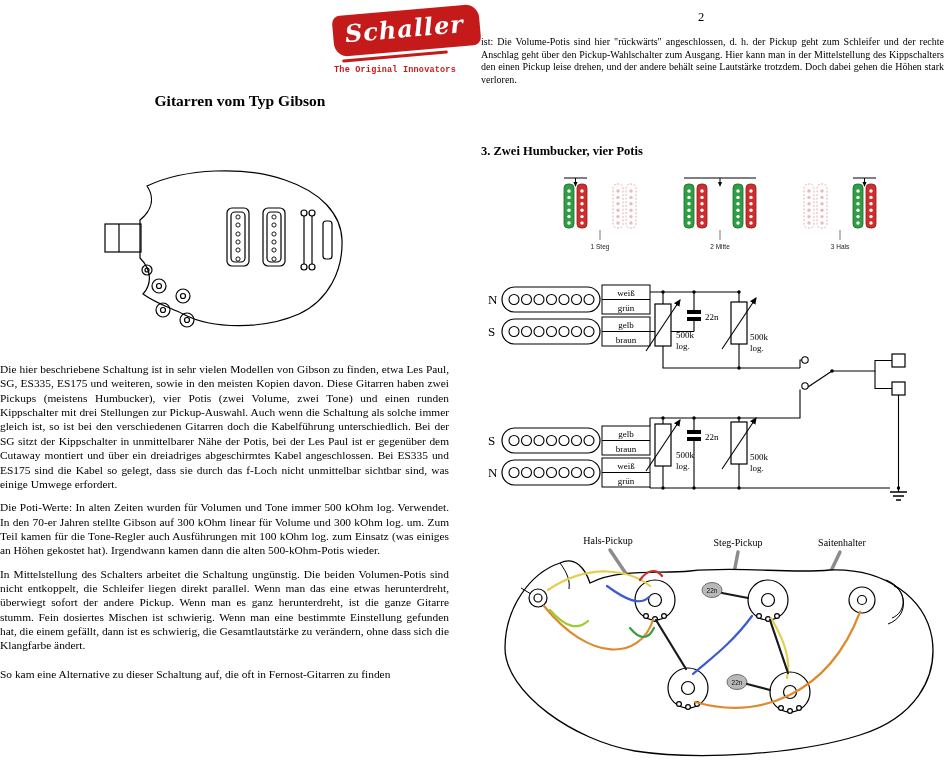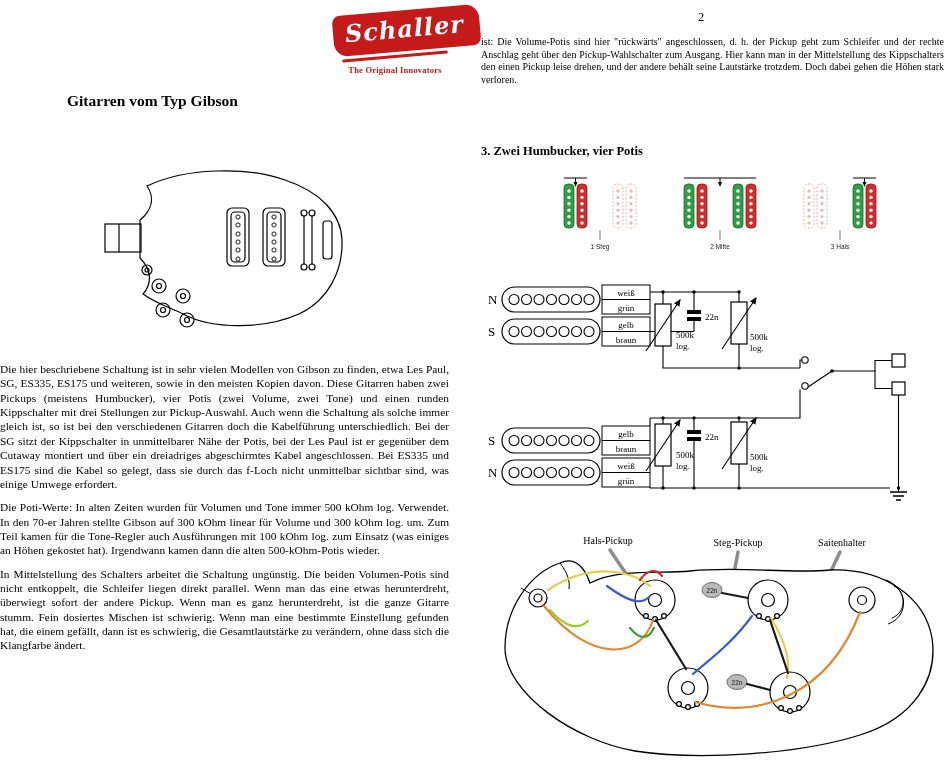--- a/index.html
+++ b/index.html
@@ -7,24 +7,24 @@
   .page{position:relative;width:950px;height:770px;background:#fff;font-family:"Liberation Serif",serif;color:#000;overflow:hidden}
   .fig{position:absolute}
 
   
   .logo{position:absolute;left:333px;top:10px;width:124px;text-align:center}
   .logo-mark{display:inline-block;background:#c41a1a;color:#fff;font-style:italic;font-weight:bold;
     font-size:24px;line-height:1;padding:7px 16px 10px 12px;border-radius:8px 14px 8px 14px;
     transform:rotate(-5deg);font-family:"DejaVu Serif",serif;letter-spacing:1px}
   .logo-swoosh{height:3px;background:#c41a1a;width:106px;margin:4px auto 0;transform:rotate(-5deg);border-radius:2px}
   .logo-tagline{margin-top:7px;color:#c41a1a;font-weight:bold;font-size:8.5px;
-    font-family:Liberation Serif, serif;letter-spacing:.2px}
-
-  
-  h1.title{position:absolute;left:67px;top:92px;width:360px;margin:0;font-size:15.5px;text-align:left}
+    font-family:Liberation Mono, monospace;letter-spacing:.2px}
+
+  
+  h1.title{position:absolute;left:60px;top:92px;width:360px;margin:0;font-size:15.5px;text-align:center}
   .body-text{position:absolute;left:0;top:362px;width:449px}
   .body-text p{margin:0 0 9px;font-size:11.4px;line-height:1.26;text-align:justify}
   .body-text p.last{margin-top:14px;text-align:left}
   .page-number{position:absolute;left:698px;top:10px;font-size:12.5px}
   .intro{position:absolute;left:481px;top:36px;width:463px;font-size:10px;line-height:1.26;text-align:justify;margin:0}
   h2.sec{position:absolute;left:481px;top:144px;margin:0;font-size:12.5px}
 
   
   .draw path,.draw rect,.draw line,.draw circle{fill:none;stroke:#000;stroke-width:1.2}
   .draw .pdots circle{fill:none;stroke:#000;stroke-width:.9}
@@ -130,20 +130,21 @@
         <circle cx="52" cy="152" r="5"></circle>
           <circle cx="52" cy="152" r="2"></circle>
       </g>
     </g>
   </svg>
 
   <div class="body-text">
     <p>Die hier beschriebene Schaltung ist in sehr vielen Modellen von Gibson zu finden, etwa Les Paul, SG, ES335, ES175 und weiteren, sowie in den meisten Kopien davon. Diese Gitarren haben zwei Pickups (meistens Humbucker), vier Potis (zwei Volume, zwei Tone) und einen runden Kippschalter mit drei Stellungen zur Pickup-Auswahl. Auch wenn die Schaltung als solche immer gleich ist, so ist bei den verschiedenen Gitarren doch die Kabelführung unterschiedlich. Bei der SG sitzt der Kippschalter in unmittelbarer Nähe der Potis, bei der Les Paul ist er gegenüber dem Cutaway montiert und über ein dreiadriges abgeschirmtes Kabel angeschlossen. Bei ES335 und ES175 sind die Kabel so gelegt, dass sie durch das f-Loch nicht unmittelbar sichtbar sind, was einige Umwege erfordert.</p>
     <p>Die Poti-Werte: In alten Zeiten wurden für Volumen und Tone immer 500 kOhm log. Verwendet. In den 70-er Jahren stellte Gibson auf 300 kOhm linear für Volume und 300 kOhm log. um. Zum Teil kamen für die Tone-Regler auch Ausführungen mit 100 kOhm log. zum Einsatz (was einiges an Höhen gekostet hat). Irgendwann kamen dann die alten 500-kOhm-Potis wieder.</p>
     <p>In Mittelstellung des Schalters arbeitet die Schaltung ungünstig. Die beiden Volumen-Potis sind nicht entkoppelt, die Schleifer liegen direkt parallel. Wenn man das eine etwas herunterdreht, überwiegt sofort der andere Pickup. Wenn man es ganz herunterdreht, ist die ganze Gitarre stumm. Fein dosiertes Mischen ist schwierig. Wenn man eine bestimmte Einstellung gefunden hat, die einem gefällt, dann ist es schwierig, die Gesamtlautstärke zu verändern, ohne dass sich die Klangfarbe ändert.</p>
+    <p class="last">So kam eine Alternative zu dieser Schaltung auf, die oft in Fernost-Gitarren zu finden</p>
   </div>
 
   <p class="intro">ist: Die Volume-Potis sind hier "rückwärts" angeschlossen, d. h. der Pickup geht zum Schleifer und der rechte Anschlag geht über den Pickup-Wahlschalter zum Ausgang. Hier kann man in der Mittelstellung des Kippschalters den einen Pickup leise drehen, und der andere behält seine Lautstärke trotzdem. Doch dabei gehen die Höhen stark verloren.</p>
   <h2 class="sec">3. Zwei Humbucker, vier Potis</h2>
 
   <svg class="fig swd" style="left:540px;top:172px" width="360" height="90" viewBox="0 0 360 90">
     <defs>
       <g id="hb-on">
         <rect x="0" y="0" width="10" height="44" rx="4" fill="#2f9e44" stroke="#1e6b2e" stroke-width=".8"></rect>
         <rect x="13" y="0" width="10" height="44" rx="4" fill="#cf2e2e" stroke="#8f1d1d" stroke-width=".8"></rect>

